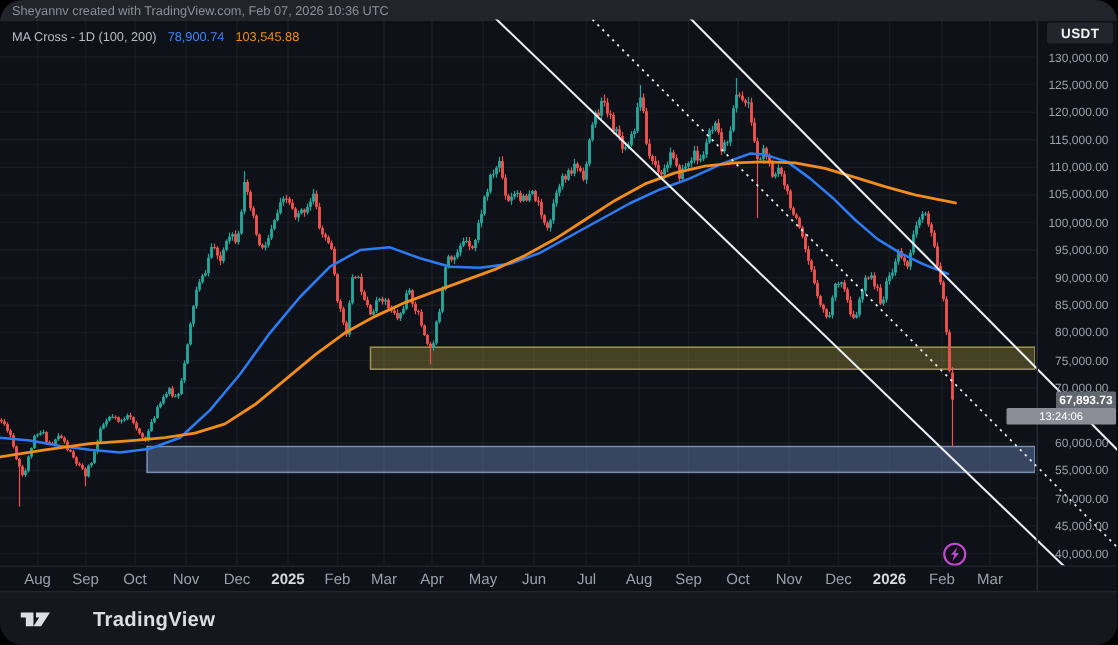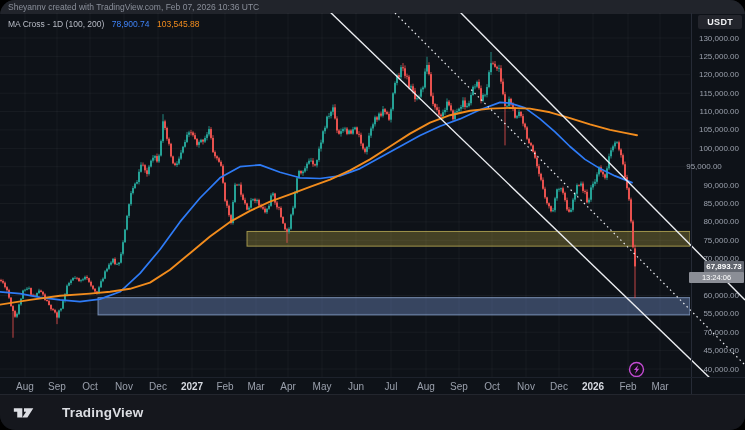--- a/index.html
+++ b/index.html
@@ -13,21 +13,21 @@
   #legend .v2{color:#f28c1d;margin-left:5px;}
   #chart-svg{position:absolute;left:0;top:0;z-index:2;}
   #axis-sep{position:absolute;left:691px;top:13px;width:1px;height:381px;background:#262b36;z-index:3;}
   #usdt-chip{position:absolute;right:3px;top:15px;z-index:6;background:#23252c;color:#f2f3f5;
        font-size:9px;font-weight:bold;padding:2px 9px;border-radius:2px;letter-spacing:.3px;}
   .pl{position:absolute;right:6px;width:70px;text-align:right;color:#9aa0ac;font-size:8px;z-index:4;}
   .ml{position:absolute;color:#9aa0ac;font-size:10px;top:381px;z-index:4;transform:translateX(-50%);}
   .ml.year{color:#d6d9e0;font-weight:bold;}
   #price-tag{position:absolute;right:1px;width:40px;text-align:center;background:#62666f;color:#fff;
        font-size:8px;font-weight:bold;padding:1.5px 0;border-radius:1px;z-index:7;}
-  #countdown-tag{position:absolute;right:1px;width:55px;text-align:center;background:#8b8e96;color:#fff;
+  #countdown-tag{position:absolute;right:1px;width:73px;text-align:center;background:#8b8e96;color:#fff;
        font-size:7.5px;padding:1px 0;border-radius:1px;z-index:7;}
   #time-strip-border{position:absolute;left:0;top:377px;width:745px;height:1px;background:#1d222c;z-index:3;}
   #footer{position:absolute;left:0;top:394px;width:745px;height:36px;background:#15171d;border-top:1px solid #23262e;
        display:flex;align-items:center;z-index:8;box-sizing:border-box;padding-left:13px;gap:20px;}
   #footer .brand{color:#dcdee3;font-size:13.5px;font-weight:bold;margin-left:7px;letter-spacing:.2px;}
 </style>
 </head>
 <body>
 
 <div id="app">
@@ -751,21 +751,21 @@
   <div id="usdt-chip">USDT</div>
 
   <div id="price-labels">
       <div class="pl" style="top: 33.5px;">130,000.00</div>
       <div class="pl" style="top: 51.8889px;">125,000.00</div>
       <div class="pl" style="top: 70.2778px;">120,000.00</div>
       <div class="pl" style="top: 88.6667px;">115,000.00</div>
       <div class="pl" style="top: 107.056px;">110,000.00</div>
       <div class="pl" style="top: 125.444px;">105,000.00</div>
       <div class="pl" style="top: 143.833px;">100,000.00</div>
-      <div class="pl" style="top: 162.222px; text-align: center;">95,000.00</div>
+      <div class="pl" style="top: 162.222px;">95,000.00</div>
       <div class="pl" style="top: 180.611px;">90,000.00</div>
       <div class="pl" style="top: 199px;">85,000.00</div>
       <div class="pl" style="top: 217.389px; padding-left: 28px;">80,000.00</div>
       <div class="pl" style="top: 235.778px;">75,000.00</div>
       <div class="pl" style="top: 254.167px;">70,000.00</div>
       <div class="pl" style="top: 290.944px;">60,000.00</div>
       <div class="pl" style="top: 309.333px;">55,000.00</div>
       <div class="pl" style="top: 327.722px;">70,000.00</div>
       <div class="pl" style="top: 346.111px;">45,000.00</div>
       <div class="pl" style="top: 364.5px;">40,000.00</div>
@@ -774,21 +774,21 @@
   <div id="price-tag" style="top: 260.913px;">67,893.73</div>
   <div id="countdown-tag" style="top: 271.913px;">13:24:06</div>
 
   <div id="time-strip-border"></div>
   <div id="time-labels">
       <div class="ml" style="left: 25px;">Aug</div>
       <div class="ml" style="left: 57px;">Sep</div>
       <div class="ml" style="left: 90px;">Oct</div>
       <div class="ml" style="left: 124px;">Nov</div>
       <div class="ml" style="left: 158px;">Dec</div>
-      <div class="ml year" style="left: 192px;">2027</div>
+      <div class="ml year" style="left: 192px;">2025</div>
       <div class="ml" style="left: 225px;">Feb</div>
       <div class="ml" style="left: 256px;">Mar</div>
       <div class="ml" style="left: 288px;">Apr</div>
       <div class="ml" style="left: 322px;">May</div>
       <div class="ml" style="left: 356px;">Jun</div>
       <div class="ml" style="left: 391px;">Jul</div>
       <div class="ml" style="left: 426px;">Aug</div>
       <div class="ml" style="left: 459px;">Sep</div>
       <div class="ml" style="left: 492px;">Oct</div>
       <div class="ml" style="left: 526px;">Nov</div>

